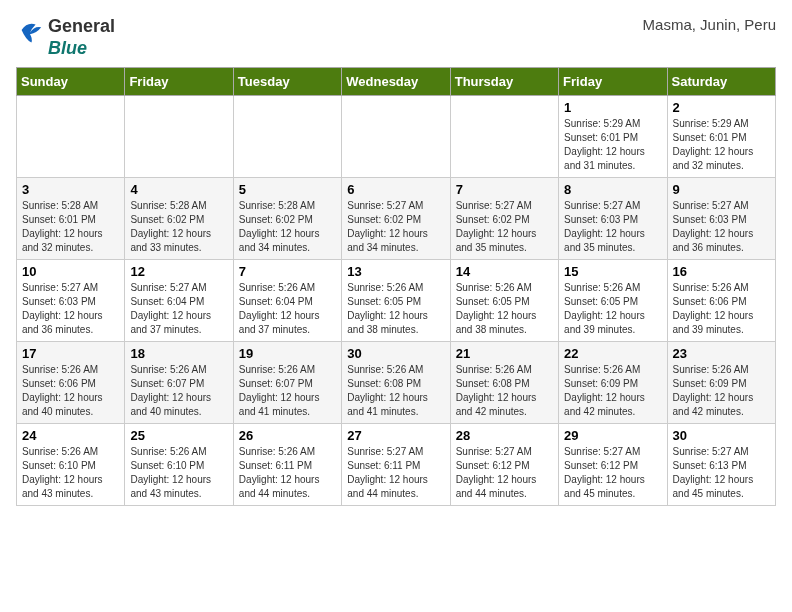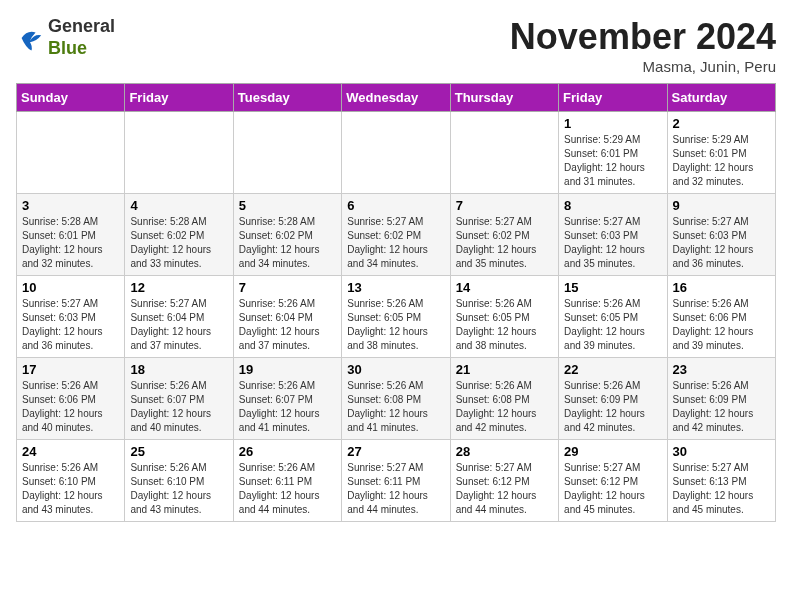--- a/index.html
+++ b/index.html
@@ -11,30 +11,30 @@
       padding: 16px;
     }
     .header {
       display: flex;
       justify-content: space-between;
       align-items: flex-start;
       margin-bottom: 8px;
     }
     .logo {
       display: flex;
-      align-items: center;
+      align-items: flex-start;
       gap: 4px;
     }
     .logo-text {
       font-size: 18px;
       font-weight: bold;
       line-height: 1.2;
     }
     .logo-general { color: #333; }
-    .logo-blue { color: #4d7c0f; }
+    .logo-blue { color: #0f766e; font-style: italic; }
     .logo-bird {
       width: 28px;
       height: 28px;
     }
     .title-block {
       text-align: right;
     }
     .month-title {
       font-size: 36px;
       font-weight: bold;
@@ -43,21 +43,21 @@
     .location {
       font-size: 15px;
       color: #444;
     }
     .calendar {
       width: 100%;
       border-collapse: collapse;
       font-size: 11px;
     }
     .calendar th {
-      background: #a21caf;
+      background: #4d7c0f;
       color: #fff;
       padding: 6px 4px;
       text-align: left;
       font-size: 13px;
       font-weight: bold;
       border: 1px solid #aaa;
     }
     .calendar td {
       border: 1px solid #ccc;
       vertical-align: top;
@@ -91,21 +91,20 @@
   <div class="logo">
     <svg class="logo-bird" viewBox="0 0 40 40">
       <path d="M8 20 Q16 8 28 12 Q22 18 20 24 Q26 14 36 16 Q30 24 20 26 Q24 32 22 38 Q14 34 8 20Z" fill="#1565c0"></path>
     </svg>
     <div class="logo-text">
       <div class="logo-general">General</div>
       <div class="logo-blue">Blue</div>
     </div>
   </div>
   <div class="title-block">
-    <div class="month-title">November 2024</div>
     <div class="location">Masma, Junin, Peru</div>
   </div>
 </div>
 
 <table class="calendar">
   <thead>
     <tr id="header-row">
         <th>Sunday</th>
         <th>Friday</th>
         <th>Tuesday</th>

